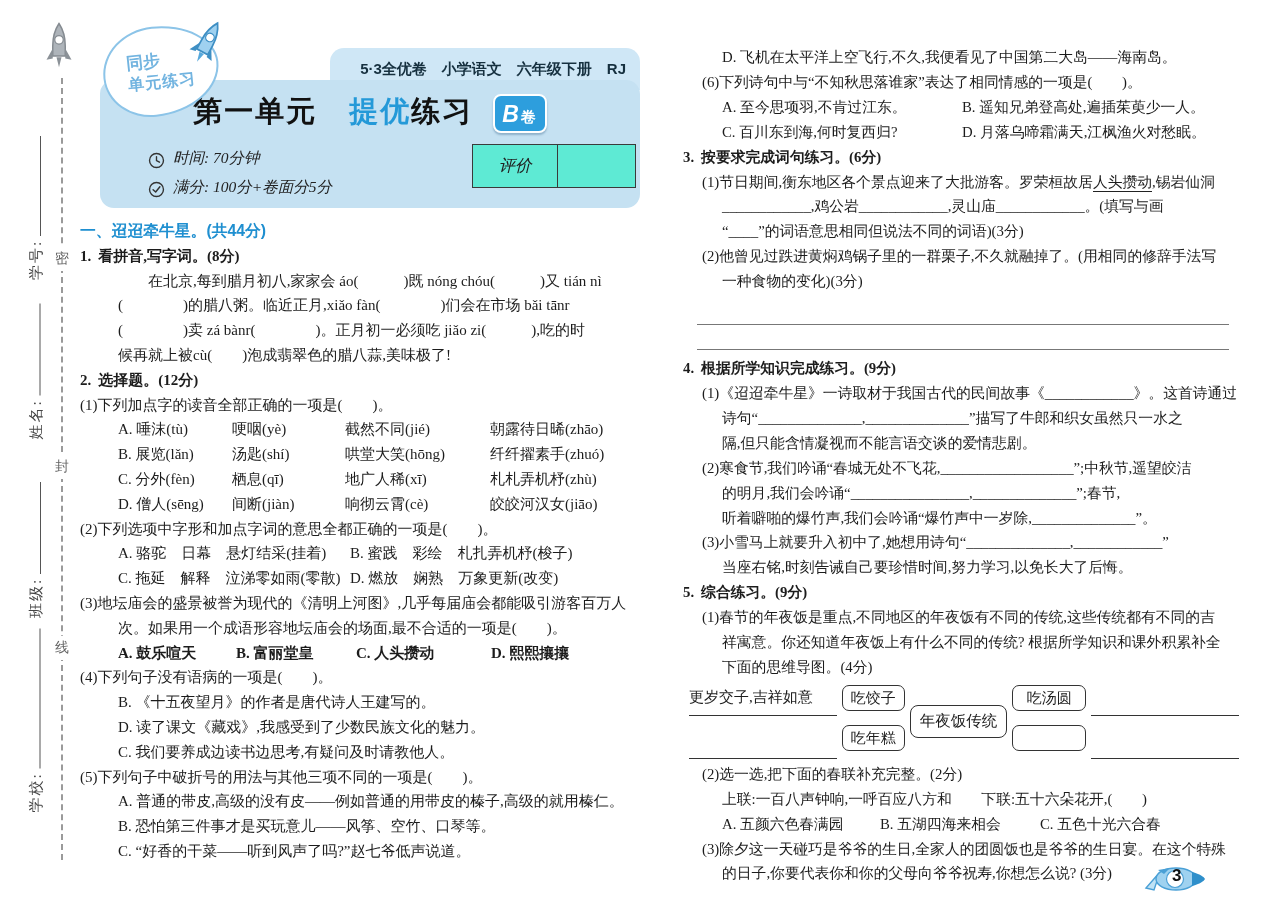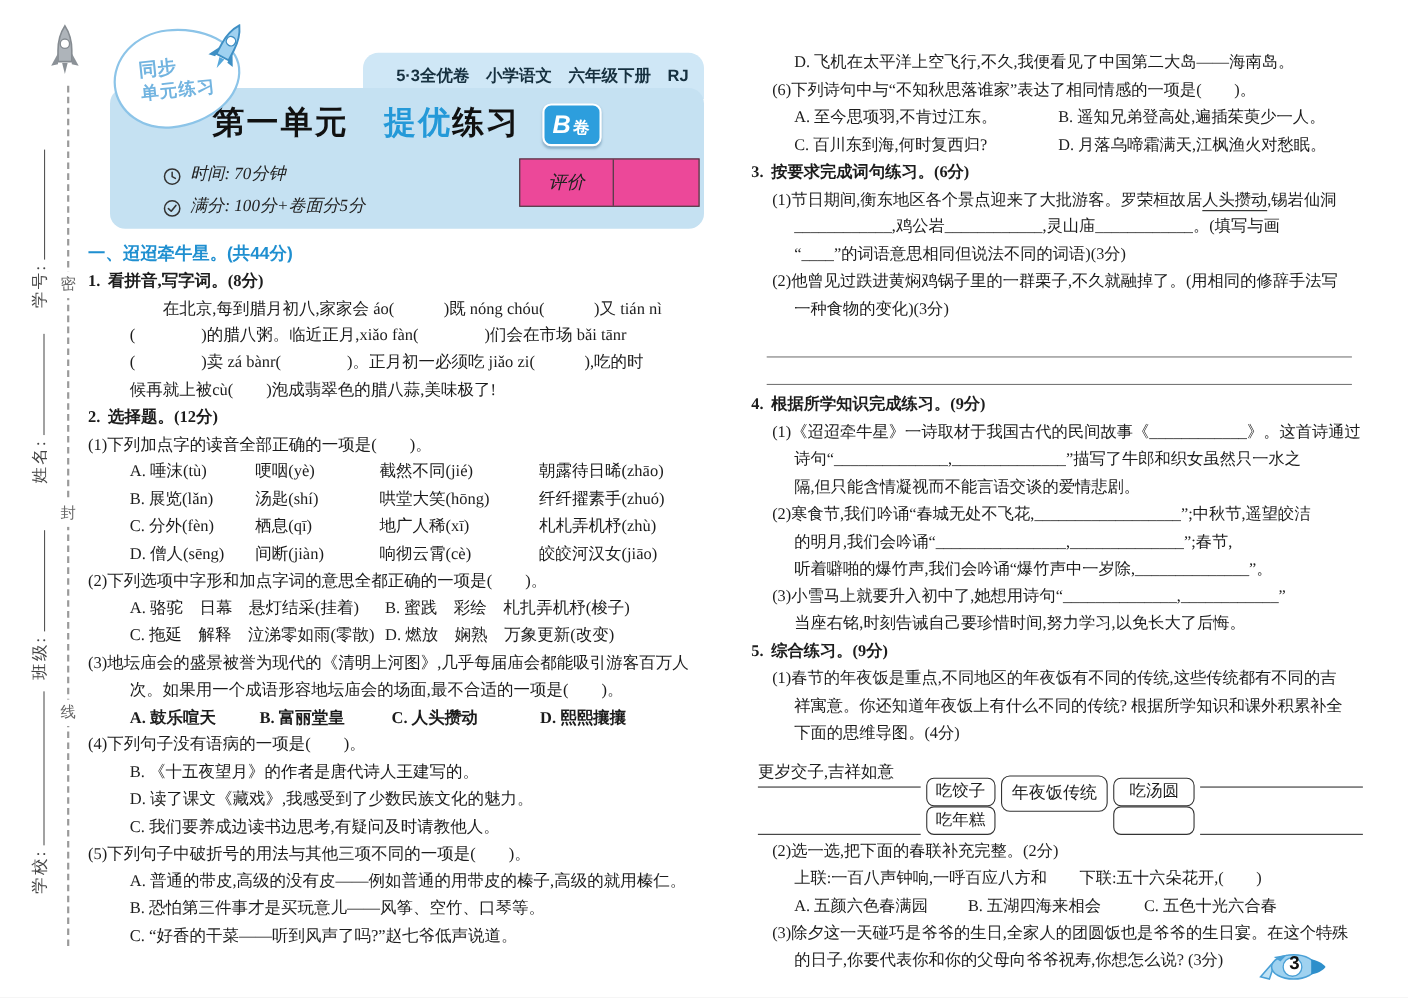--- a/index.html
+++ b/index.html
@@ -24,21 +24,21 @@
             font-size:29px;font-family:"Liberation Sans",sans-serif;letter-spacing:2px;color:#111;}
   .hd-title .hl{color:#2499d8;margin-left:32px;}
   .pbadge{display:inline-block;background:#2d9edd;border:2px solid #fff;border-radius:8px;
           box-shadow:0 2px 2px rgba(40,90,130,.35);color:#fff;padding:0 7px 2px;margin-left:10px;
           vertical-align:middle;line-height:1.15;}
   .pbadge .b{font-size:23px;font-weight:bold;font-style:italic;}
   .pbadge .j{font-size:15px;font-weight:bold;}
   .hd-info{position:absolute;left:48px;top:92px;font-size:15.5px;font-style:italic;color:#222;}
   .hd-info .row{display:flex;align-items:flex-end;height:29px;}
   .hd-info svg{margin-right:8px;}
-  .evalbox{position:absolute;left:372px;top:96px;width:162px;height:42px;background:#ec4899;
+  .evalbox{position:absolute;left:372px;top:96px;width:162px;height:42px;background:#5eead4;
            border:1.6px solid #3a3a3a;display:flex;}
   .evalbox .c1{width:84px;border-right:1.2px solid #3a3a3a;display:flex;align-items:center;
                justify-content:center;font-size:16.5px;font-style:italic;color:#222;}
   .evalbox .c2{flex:1;}
   
   .cloud{position:absolute;left:103px;top:26px;width:112px;height:86px;background:#fff;
          border:2.5px solid #8cc4e8;border-radius:46% 54% 58% 42% / 52% 46% 54% 48%;
          transform:rotate(-6deg);display:flex;flex-direction:column;align-items:center;
          justify-content:center;font-family:"Liberation Sans",sans-serif;color:#72b4e0;
          font-weight:bold;z-index:3;}
@@ -58,23 +58,23 @@
   .g4{display:grid;grid-template-columns:114px 113px 145px auto;padding-left:38px;}
   .g2{display:grid;grid-template-columns:232px auto;padding-left:38px;}
   .g4b{display:grid;grid-template-columns:118px 120px 135px auto;padding-left:38px;font-weight:bold;}
   .rg2{display:grid;grid-template-columns:240px auto;padding-left:39px;}
   .rg3{display:grid;grid-template-columns:158px 160px auto;padding-left:39px;}
   .ul{border-bottom:1.2px solid #222;padding-bottom:1px;}
   .ans-rule{border-bottom:1.2px solid #777;height:20px;margin:2px 10px 4px 14px;}
   
   .mindmap{display:flex;align-items:stretch;height:74px;margin:5px 0 3px 6px;}
   .mm-lines{flex:1;display:flex;flex-direction:column;justify-content:space-between;}
-  .mm-lines .u{border-bottom:1.4px solid #333;height:30px;display:flex;align-items:flex-end;}
+  .mm-lines .u{border-bottom:1.4px solid #333;height:30px;display:flex;align-items:flex-start;}
   .mm-lines .u span{font-size:15px;padding-bottom:0;}
-  .mm-nodes{display:flex;flex-direction:column;justify-content:flex-end;padding:0 5px;}
+  .mm-nodes{display:flex;flex-direction:column;justify-content:flex-start;padding:0 5px;gap:14px;}
   .mm-box{border:1.4px solid #333;border-radius:7px;padding:0 8px;font-size:15px;background:#fff;
           line-height:24px;text-align:center;}
   .mm-center{align-self:center;border:1.4px solid #333;border-radius:8px;padding:3px 9px;
              font-size:15.5px;background:#fff;}
   .mm-empty{width:56px;height:24px;}
   
   .pg-rocket{position:absolute;left:1140px;top:862px;width:68px;height:36px;}
   .pg-num{position:absolute;left:1172px;top:866px;font-family:"Liberation Sans",sans-serif;
           font-weight:bold;font-size:17px;color:#111;}
   .mt6{margin-top:6px;} .mt10{margin-top:10px;}

